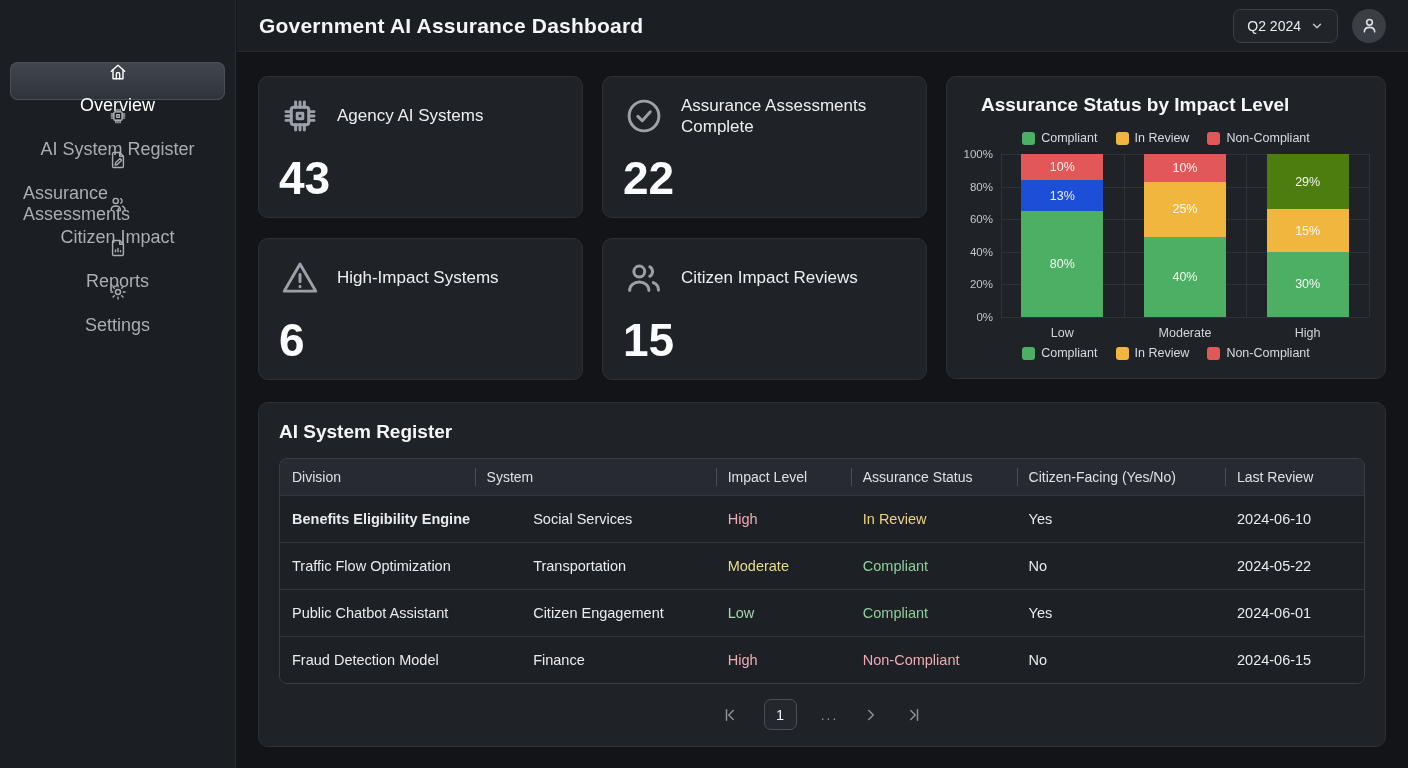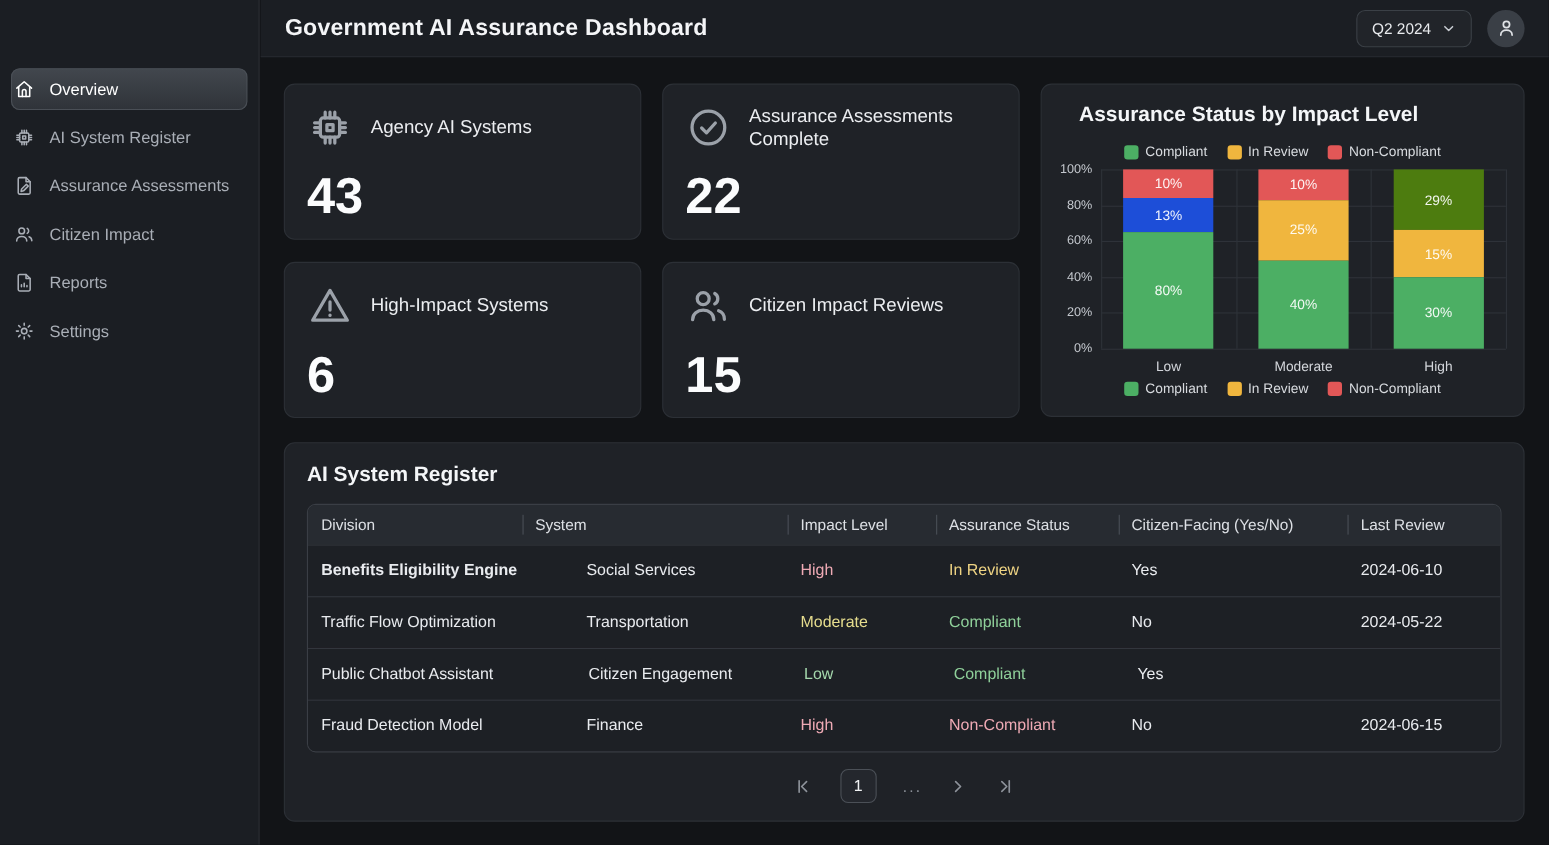--- a/index.html
+++ b/index.html
@@ -12,22 +12,22 @@
     overflow: hidden;
   }
   
   .sidebar {
     position:absolute; left:0; top:0; bottom:0; width:236px;
     background:#1b1e23; border-right:1px solid #2a2d33;
   }
   .nav { padding:62px 10px 0; }
   .nav-item {
     display:flex; align-items:center; gap:13px;
-    height:38px; margin-bottom:6px; padding:0 2px;
-    border-radius:8px; color:#a9aeb6; font-size:15px; cursor:pointer;
+    height:38px; margin-bottom:6px; padding:0 13px;
+    border-radius:8px; color:#a9aeb6; font-size:18px; cursor:pointer;flex-direction:column;
   }
   .nav-item .ic { display:flex; width:20px; height:20px; flex:0 0 20px; }
   .nav-item.active {
     background:linear-gradient(180deg,#42474e 0%,#2f3339 100%);
     color:#ffffff; box-shadow:0 0 0 1px #4a4f56 inset;
   }
   
   .header {
     position:absolute; left:237px; right:0; top:0; height:52px;
     background:#1b1e23; border-bottom:1px solid #26292f;
@@ -366,20 +366,21 @@
           <div class="td" style="width: 167px; color: rgb(143, 208, 154);">Compliant</div>
           <div class="td" style="width: 210px;">No</div>
           <div class="td" style="width: 140px;">2024-05-22</div>
         </div>
         <div class="tr">
           <div class="td" style="width: 243px;">Public Chatbot Assistant</div>
           <div class="td" style="width: 196px;">Citizen Engagement</div>
           <div class="td" style="width: 136px; color: rgb(165, 216, 173);">Low</div>
           <div class="td" style="width: 167px; color: rgb(143, 208, 154);">Compliant</div>
           <div class="td" style="width: 210px;">Yes</div>
+          <div class="td" style="width: 140px;">2024-06-01</div>
         </div>
         <div class="tr">
           <div class="td" style="width: 243px;">Fraud Detection Model</div>
           <div class="td" style="width: 196px;">Finance</div>
           <div class="td" style="width: 136px; color: rgb(239, 170, 181);">High</div>
           <div class="td" style="width: 167px; color: rgb(239, 170, 181);">Non-Compliant</div>
           <div class="td" style="width: 210px;">No</div>
           <div class="td" style="width: 140px;">2024-06-15</div>
         </div>
       </div>

